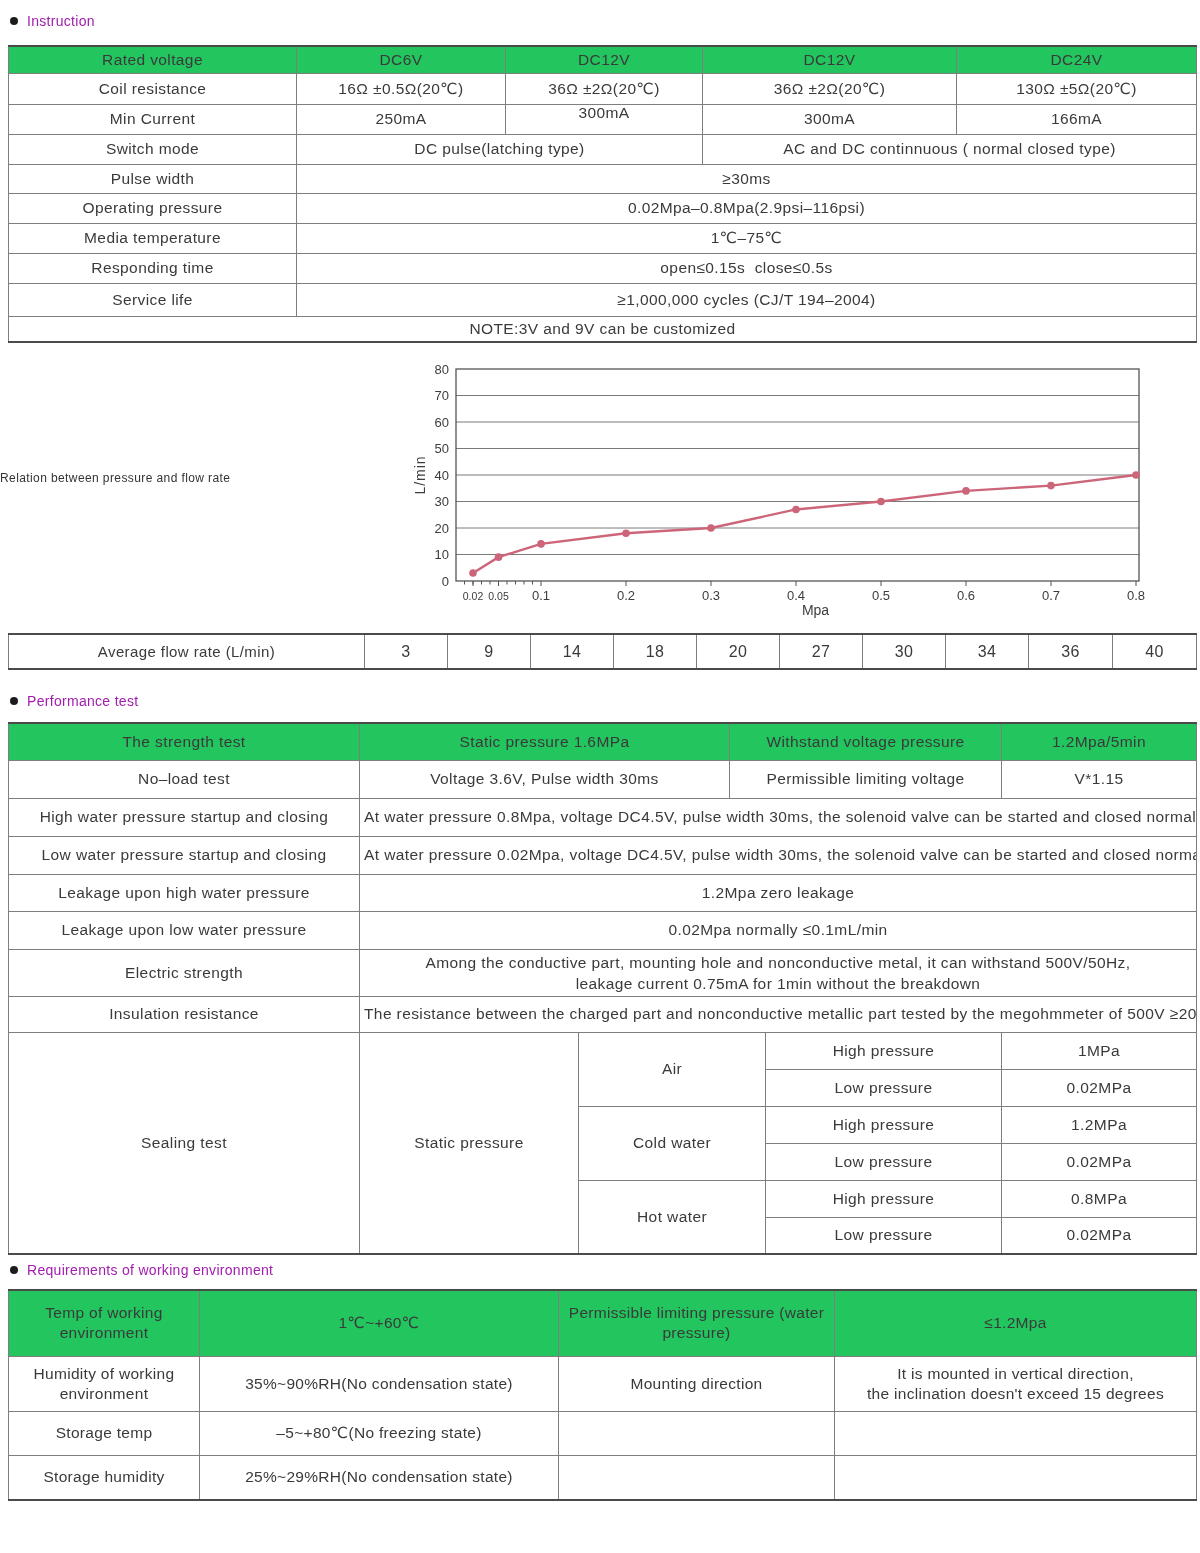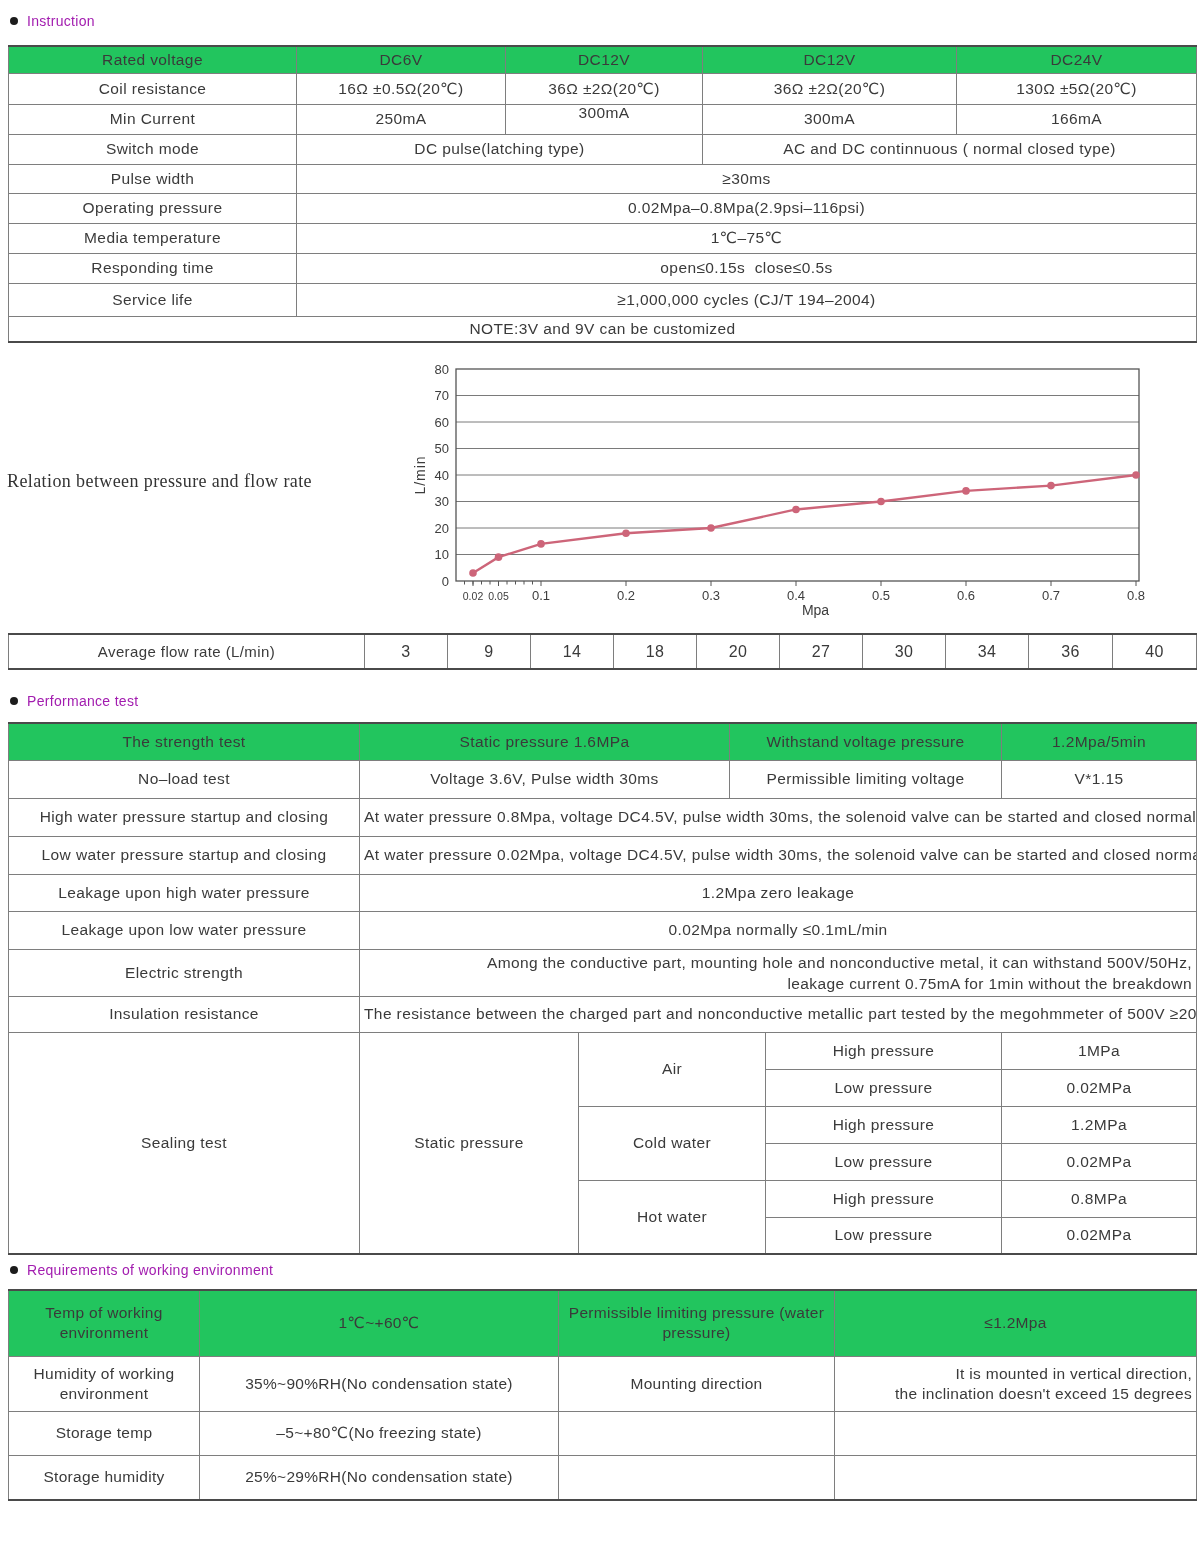--- a/index.html
+++ b/index.html
@@ -25,26 +25,26 @@
     overflow:hidden;
   }
   tr.gray td { background:#22c55e; }
   td.lbl { text-align:left; padding-left:14px; font-size:16.5px; letter-spacing:0.6px; }
   td.lbl-sm { text-align:left; padding-left:14px; font-size:14.5px; letter-spacing:0.3px; }
   td.small { font-size:13.5px; letter-spacing:0.2px; white-space:nowrap; padding:0 2px; }
   td.note-cell { text-align:left; padding-left:14px; font-size:16.5px; letter-spacing:0.5px; }
   td.left { text-align:left; padding-left:14px; }
   .pre { white-space:pre; }
   .raise { position:relative; top:-6px; display:inline-block; }
-  .line { display:block; line-height:21px;text-align:right; }
+  .line { display:block; line-height:21px; }
 
   .chart-row { display:flex; margin-top:16px; height:260px; }
   .chart-caption {
-    width:412px; padding-left:7px; margin-top:112px;
-    font-size:18px; letter-spacing:0.4px; color:#333;font-family:Liberation Serif, serif;
+    width:412px; padding-left:0; margin-top:112px;
+    font-size:12px; letter-spacing:0.4px; color:#333;
   }
   svg text { font-family:"Liberation Sans","DejaVu Sans",sans-serif; }
 
   table.flowt td { font-size:16px; height:34px; }
   table.flowt td.lbl { font-size:16px; }
 
   table.req td { font-size:15.5px; letter-spacing:0.3px; }
   td.rv2 { text-align:left; padding-left:20px; font-size:14.5px; }
   td.wrapcell { text-align:left; padding-left:14px; padding-right:10px; line-height:20px; }
 

